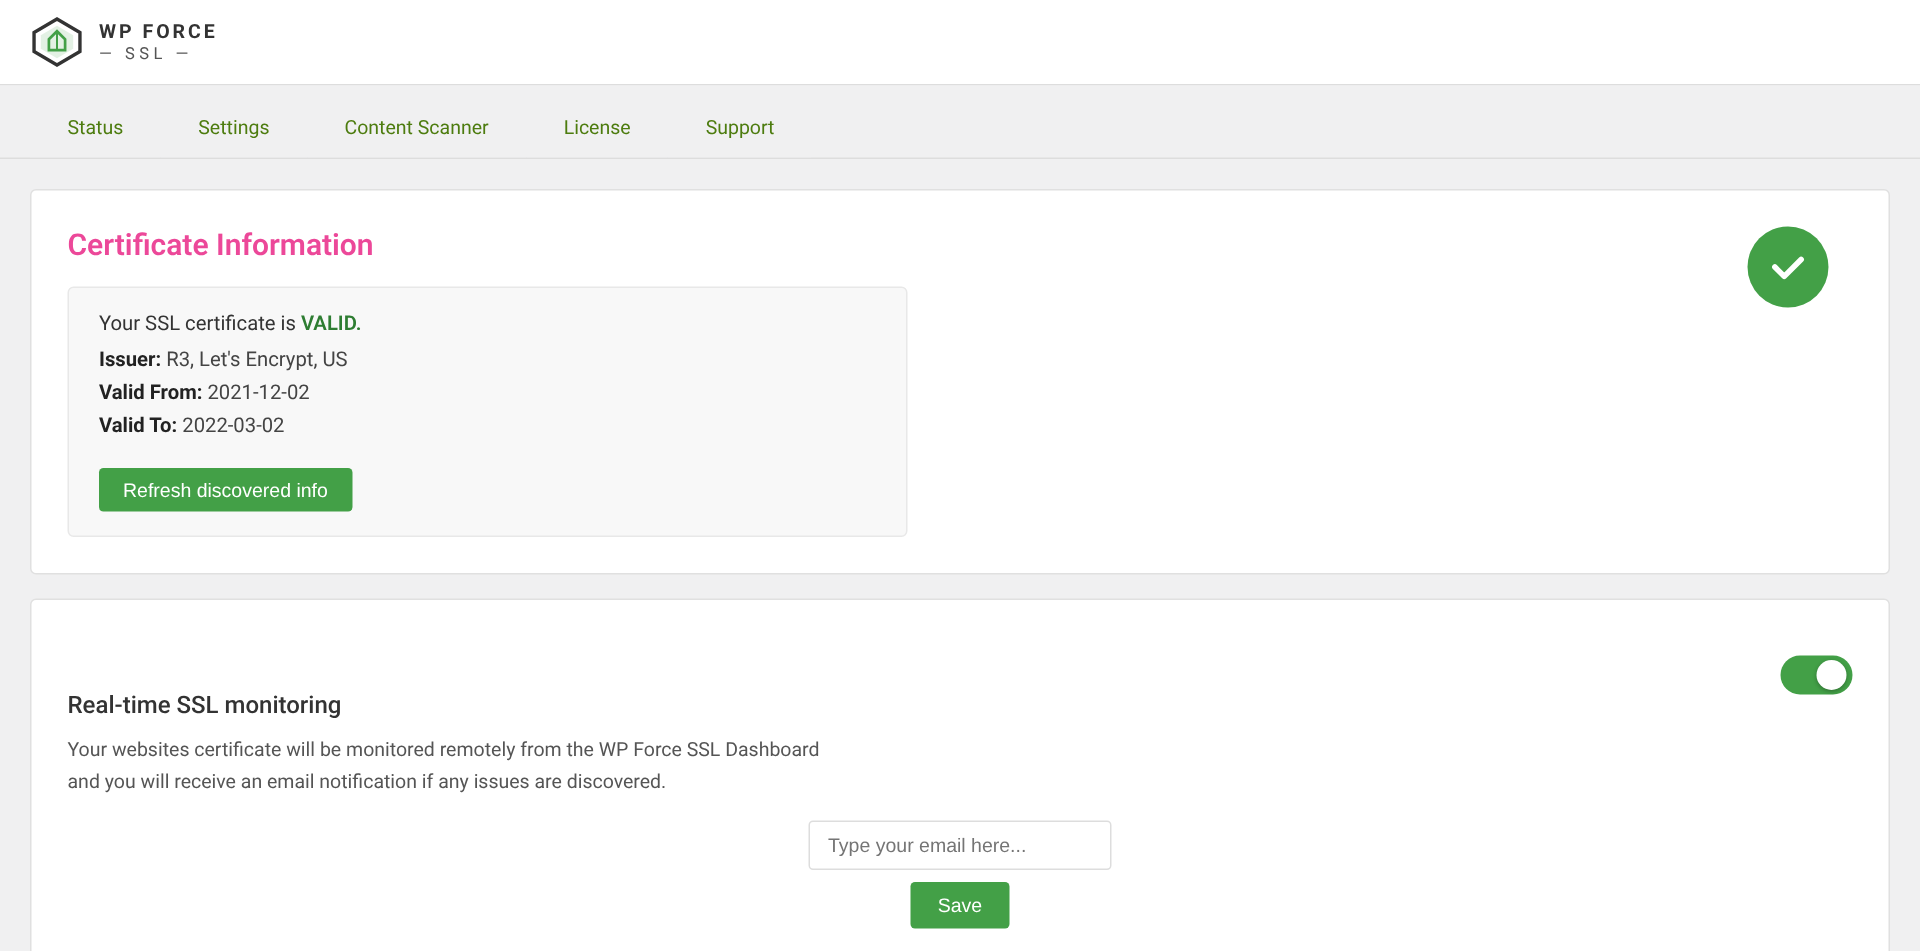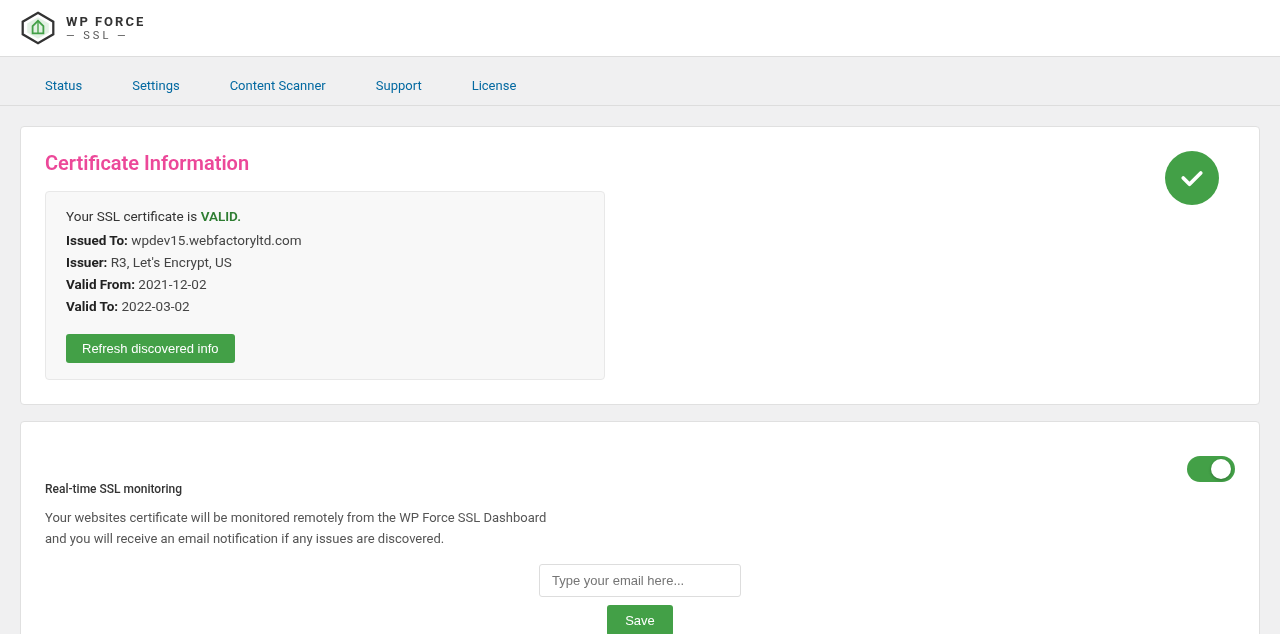--- a/index.html
+++ b/index.html
@@ -53,21 +53,21 @@
       gap: 0;
       border-bottom: 1px solid #ddd;
     }
     .tab {
       padding: 12px 24px;
       cursor: pointer;
       background: #f0f0f1;
       border: 1px solid transparent;
       border-bottom: none;
       font-size: 13px;
-      color: #0369a1;
+      color: #4d7c0f;
       margin-top: 8px;
       border-radius: 3px 3px 0 0;
     }
     .tab.active {
       background: #fff;
       border-color: #ddd;
       border-bottom-color: #fff;
       color: #333;
       font-weight: 500;
       margin-bottom: -1px;
@@ -168,21 +168,21 @@
       max-width: 100%;
     }
 
     .monitoring-header {
       display: flex;
       align-items: center;
       justify-content: space-between;
       margin-bottom: 12px;
     }
     .monitoring-label {
-      font-size: 12px;
+      font-size: 16px;
       color: #333;
       font-weight: 500;
       margin-top: 40px;
     }
 
     
     .toggle-switch {
       position: relative;
       width: 48px;
       height: 26px;
@@ -263,42 +263,38 @@
       <span class="logo-wp-force">WP FORCE</span>
       <span class="logo-ssl-line">— SSL —</span>
     </div>
   </div>
 </div>
 
 <div class="tabs-bar">
   <div class="tab">Status</div>
   <div class="tab">Settings</div>
   <div class="tab">Content Scanner</div>
+  <div class="tab">License</div>
   <div class="tab">Support</div>
-  <div class="tab">License</div>
 </div>
 
 <div class="main-content">
 
   <div class="card">
     <div class="section-title">Certificate Information</div>
 
     <div class="check-circle">
       <svg viewBox="0 0 24 24" fill="none" xmlns="http://www.w3.org/2000/svg">
         <path d="M5 12 L10 17 L19 8" stroke="#fff" stroke-width="3" stroke-linecap="round" stroke-linejoin="round"></path>
       </svg>
     </div>
 
     <div class="cert-info-box">
       <div class="cert-status-line">
         <span>Your SSL certificate is </span><span class="valid">VALID.</span>
-      </div>
-      <div class="cert-detail">
-        <strong>Issued To:</strong>
-        <span>wpdev15.webfactoryltd.com</span>
       </div>
       <div class="cert-detail">
         <strong>Issuer:</strong>
         <span>R3, Let's Encrypt, US</span>
       </div>
       <div class="cert-detail">
         <strong>Valid From:</strong>
         <span>2021-12-02</span>
       </div>
       <div class="cert-detail">

